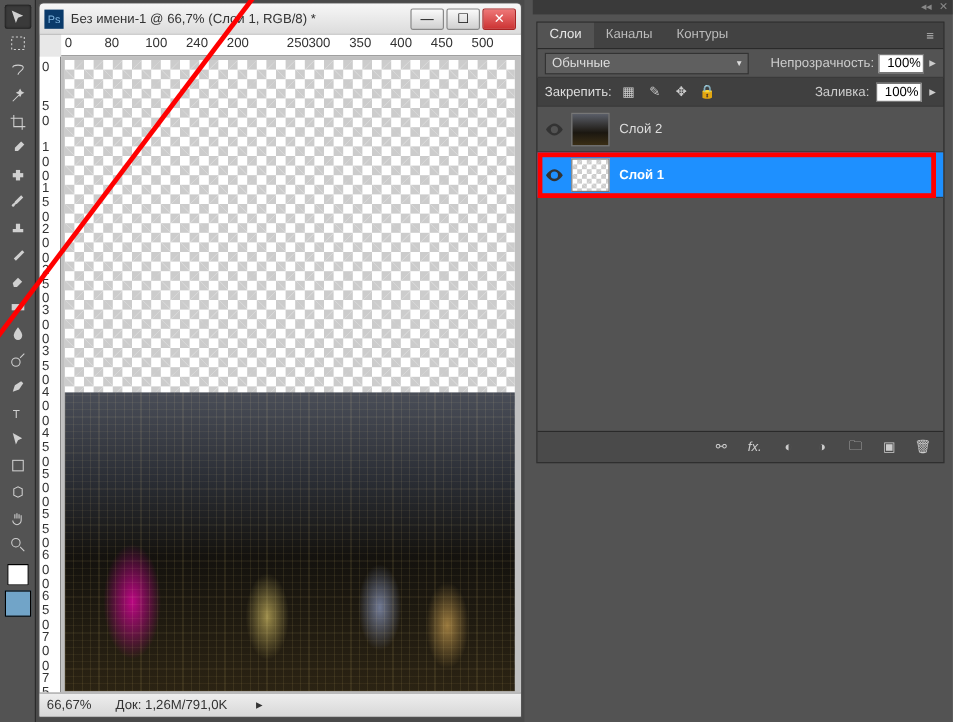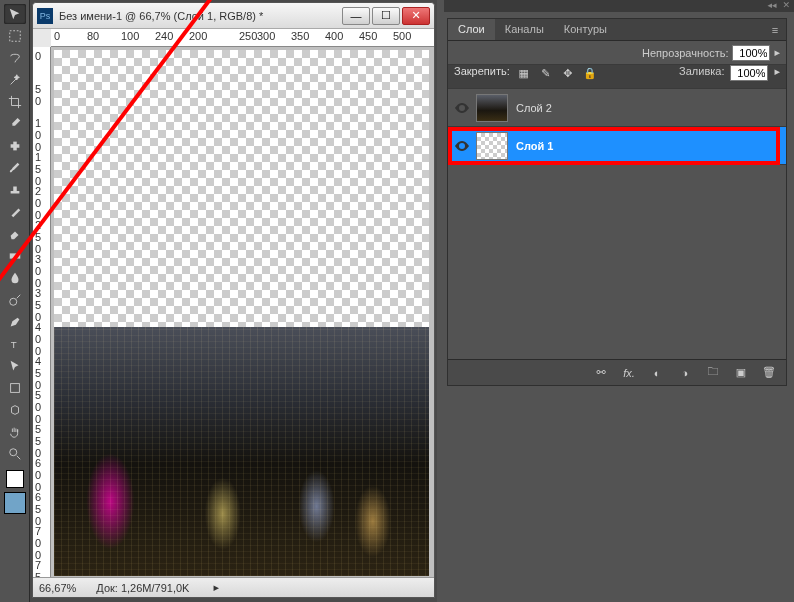--- a/index.html
+++ b/index.html
@@ -95,21 +95,21 @@
 .panel-tab { padding: 4px 10px; color: #bbb; cursor: pointer; }
 .panel-tab.active { background: #535353; color: #e5e5e5; }
 .panel-expand { margin-left: auto; width: 22px; display:flex; align-items:center; justify-content:center; color:#bbb; }
 
 .panel-row { display: flex; align-items: center; height: 24px; padding: 0 6px; gap: 4px; color: #ddd; background: #535353; border-bottom: 1px solid #3a3a3a; }
 .dropdown { flex: 0 0 170px; height: 18px; background: #5f5f5f; border: 1px solid #333; display: flex; align-items: center; padding: 0 5px; color: #ddd; cursor: pointer; }
 .dropdown .arrow { margin-left: auto; font-size: 8px; }
 .label-r { margin-left: auto; color: #ccc; }
 .pct-input { width: 38px; height: 16px; background: #fff; color: #000; border: 1px solid #777; text-align: right; padding-right: 2px; }
 
-.lock-row { display: flex; height: 24px; padding: 0 6px; gap: 6px; color: #ddd; border-bottom: 1px solid #3a3a3a; }
+.lock-row { display: flex; align-items: center; height: 24px; padding: 0 6px; gap: 6px; color: #ddd; border-bottom: 1px solid #3a3a3a; }
 .lock-icon { width: 16px; height: 16px; display:flex; align-items:center; justify-content:center; color: #ccc; }
 
 .layers-list { flex: 1; background: #535353; position: relative; min-height: 270px; }
 .layer-item { display: flex; align-items: center; height: 38px; border-bottom: 1px solid #3a3a3a; }
 .layer-item.selected { background: #1e90ff; color: #fff; }
 .layer-item.selected .layer-name { color: #fff; font-weight: bold; }
 .eye-col { width: 28px; display: flex; justify-content: center; }
 .eye-icon { width: 16px; height: 12px; }
 .thumb {
   width: 32px; height: 28px; border: 1px solid #777; background: #fff; margin-right: 8px;
@@ -329,20 +329,24 @@
 
   <div class="panel" style="margin-top:12px">
     <div class="panel-tabs">
       <div class="panel-tab active">Слои</div>
       <div class="panel-tab">Каналы</div>
       <div class="panel-tab">Контуры</div>
       <div class="panel-expand">≡</div>
     </div>
 
     <div class="panel-row">
+      <div class="dropdown">
+        <span>Обычные</span>
+        <span class="arrow">▾</span>
+      </div>
       <span class="label-r">Непрозрачность:</span>
       <input class="pct-input" value="100%" style="">
       <span style="color:#ccc">▸</span>
     </div>
 
     <div class="lock-row">
       <span>Закрепить:</span>
       <span class="lock-icon">▦</span>
       <span class="lock-icon">✎</span>
       <span class="lock-icon">✥</span>

